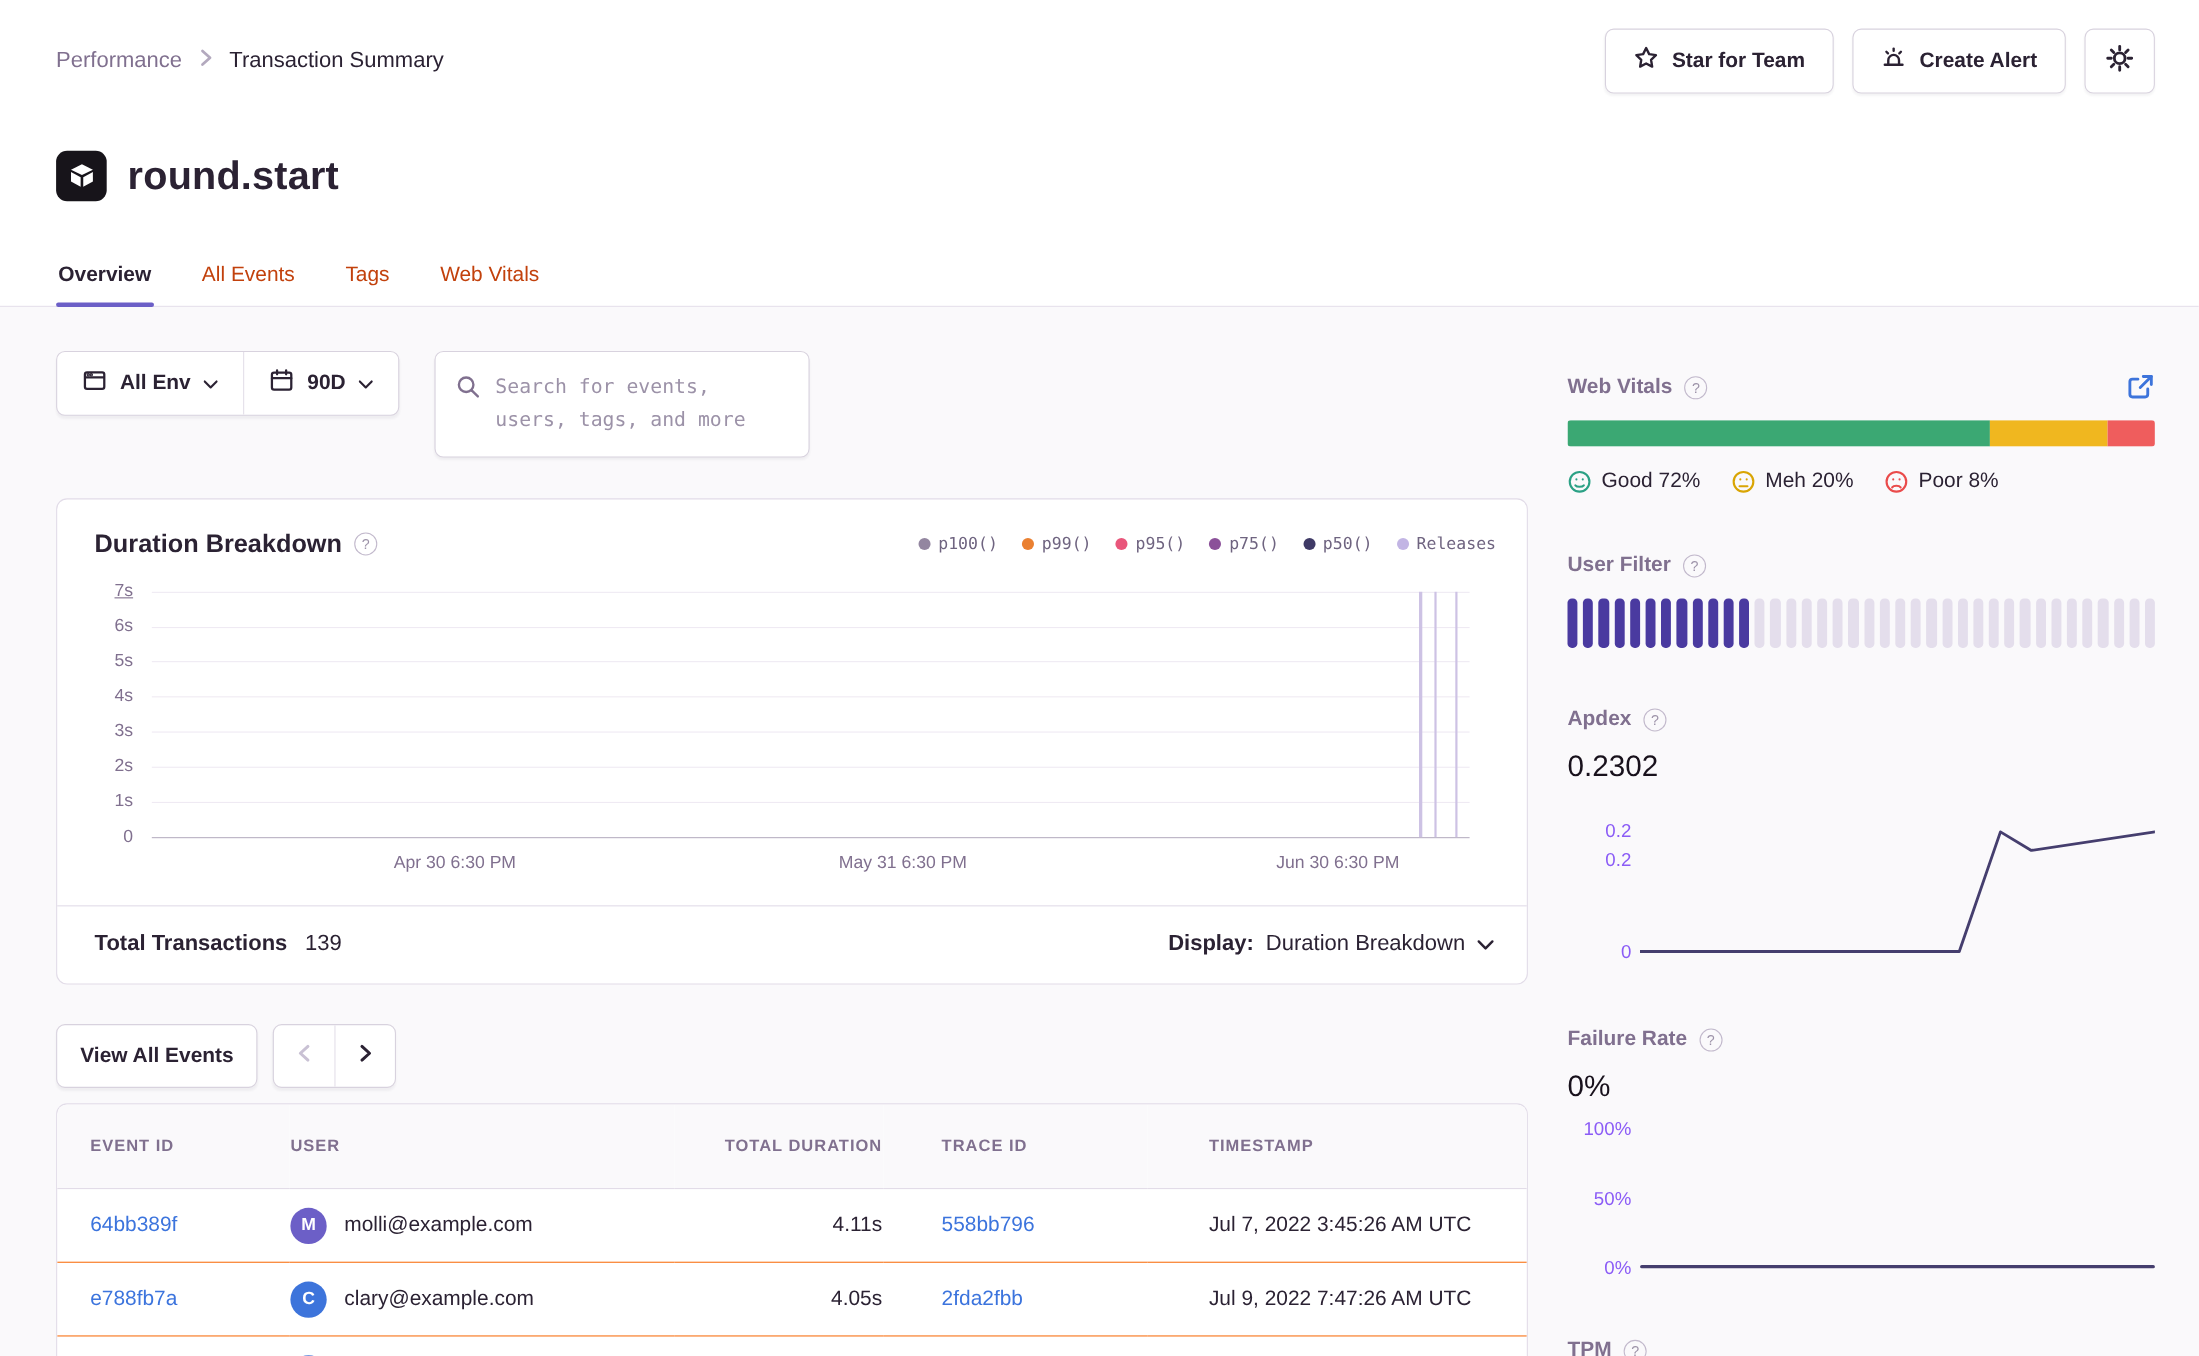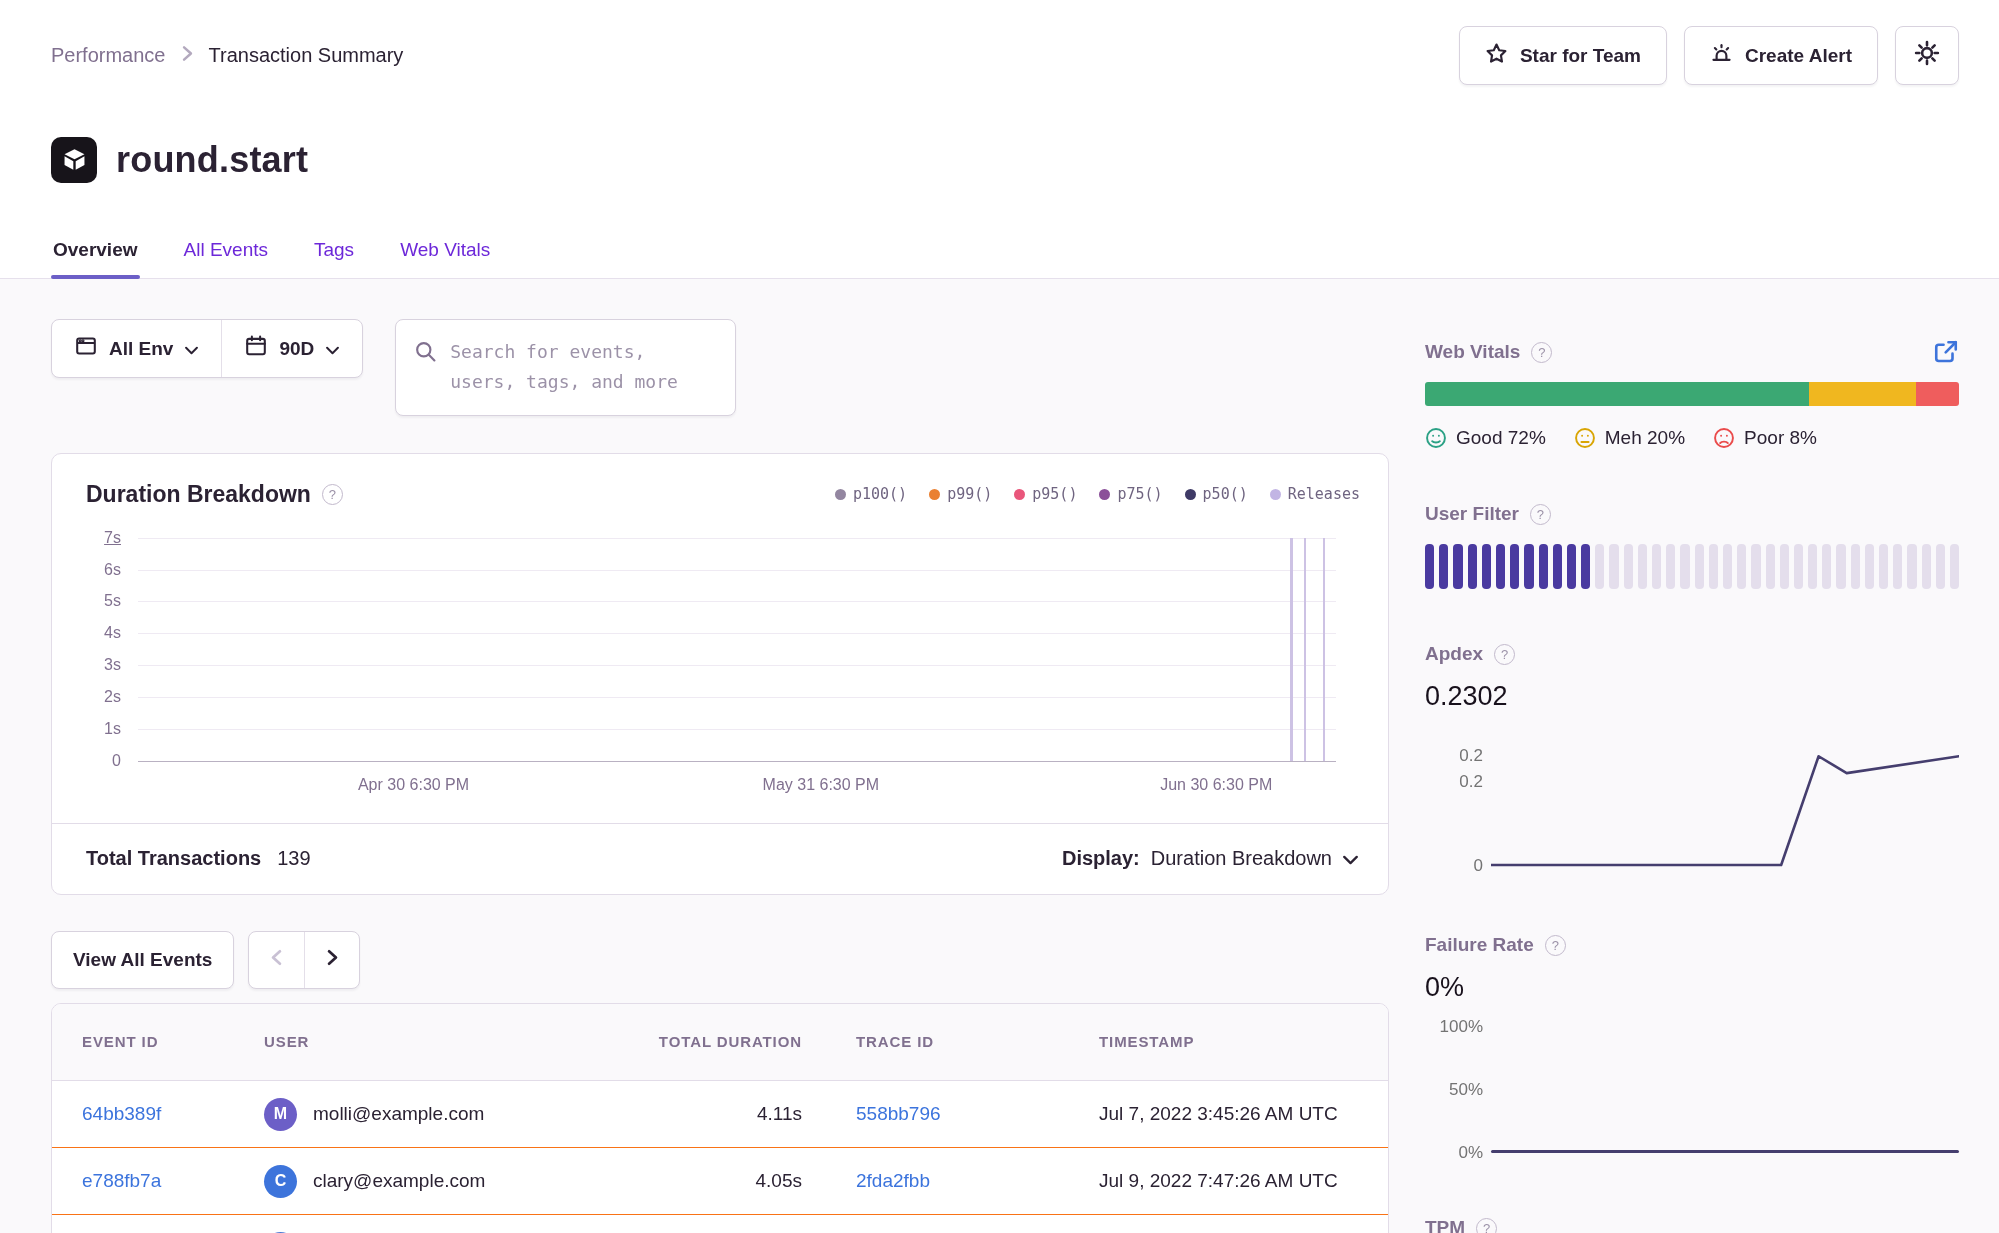--- a/index.html
+++ b/index.html
@@ -22,21 +22,21 @@
     display:inline-flex; align-items:center; gap:12px; height:59px; padding:0 25px;
     background:#fff; border:1px solid #D8D2DE; border-radius:8px;
     font-weight:700; font-size:19px; color:#2B2233;
     box-shadow:0 2px 2px rgba(43,34,51,.05); cursor:pointer; font-family:inherit;
   }
   .btn-square { width:64px; padding:0; justify-content:center; }
   .title-row { display:flex; align-items:center; gap:19px; margin-top:30px; }
   .project-icon { width:46px; height:46px; border-radius:10px; background:#17141A; display:flex; align-items:center; justify-content:center; }
   .page-title { font-size:36px; font-weight:700; letter-spacing:.2px; }
   .tabs { display:flex; gap:42px; margin-top:24px; }
-  .tab { position:relative; padding:10px 2px 17px; font-size:19px; color:#6d28d9; cursor:pointer; }
+  .tab { position:relative; padding:10px 2px 17px; font-size:19px; color:#c2410c; cursor:pointer; }
   .tab.active { color:#2B2233; font-weight:700; }
   .tab.active::after { content:""; position:absolute; left:0; right:0; bottom:-1px; height:4px; border-radius:3px; background:#6C5FC7; }
 
   
   .content { display:flex; gap:36px; padding:40px 40px 0 51px; align-items:flex-start; }
   .main-col { width:1338px; flex:0 0 auto; }
   .sidebar { flex:1; padding-top:20px; min-width:0; }
 
   
   .filter-bar { display:flex; align-items:flex-start; }
@@ -94,21 +94,21 @@
   .side-head-row { display:flex; justify-content:space-between; align-items:center; }
   .help-icon { width:21px; height:21px; border-radius:50%; border:1.5px solid #C2B9CC; color:#9C92A8; font-size:13px; font-weight:400; display:inline-flex; align-items:center; justify-content:center; cursor:pointer; flex:0 0 auto; }
   .open-link { cursor:pointer; display:flex; }
   .vitals-bar { display:flex; height:24px; border-radius:3px; overflow:hidden; margin-top:17px; }
   .vital-statuses { display:flex; gap:28px; margin-top:21px; align-items:flex-start; }
   .vital-status { display:inline-flex; align-items:center; gap:9px; font-size:19px; color:#2B2233; }
   .misery-bar { display:flex; gap:5px; margin-top:19px; }
   .misery-seg { flex:1; height:45px; border-radius:4px; }
   .metric-value { font-size:27px; margin-top:16px; color:#18111C; }
   .spark { position:relative; margin-top:18px; padding-left:66px; }
-  .spark .tick { position:absolute; width:58px; left:0; text-align:right; font-size:17px; color:#737373; }
+  .spark .tick { position:absolute; width:58px; left:0; text-align:right; font-size:17px; color:#8b5cf6; }
   .apdex-spark { height:150px; }
   .failure-spark { height:142px; }
   .spark svg { width:100%; height:100%; display:block; }
   .flatline { position:absolute; left:66px; right:0; bottom:10px; height:3px; background:#453E6E; border-radius:2px; }
 </style>
 </head>
 <body>
 
 <div class="page">
 

